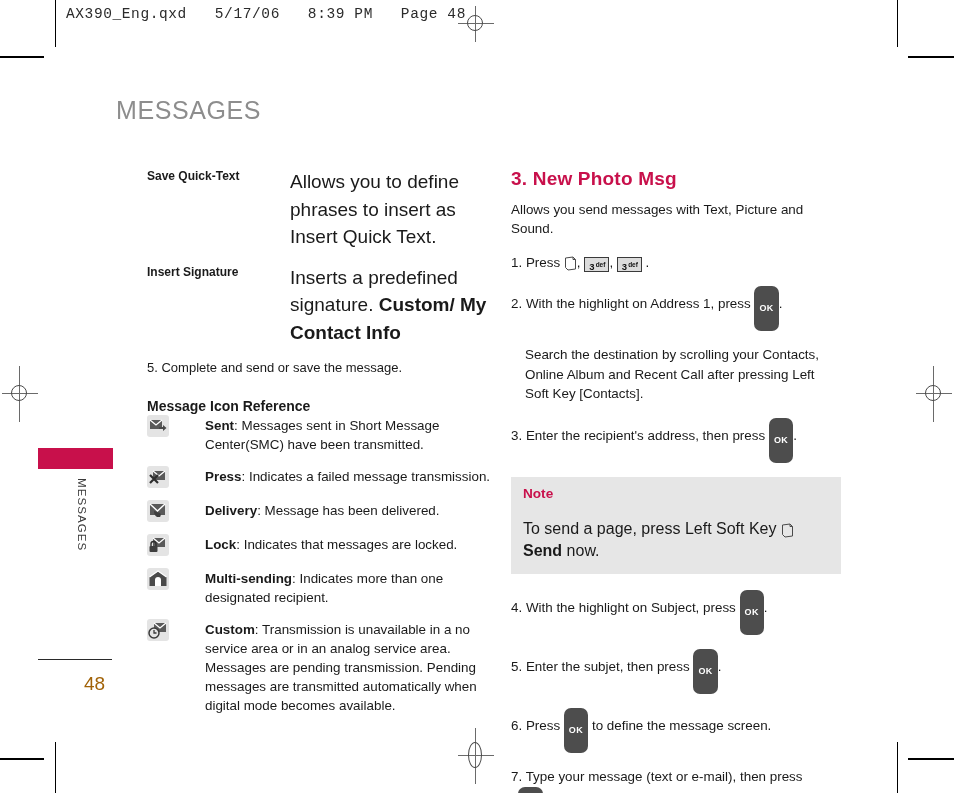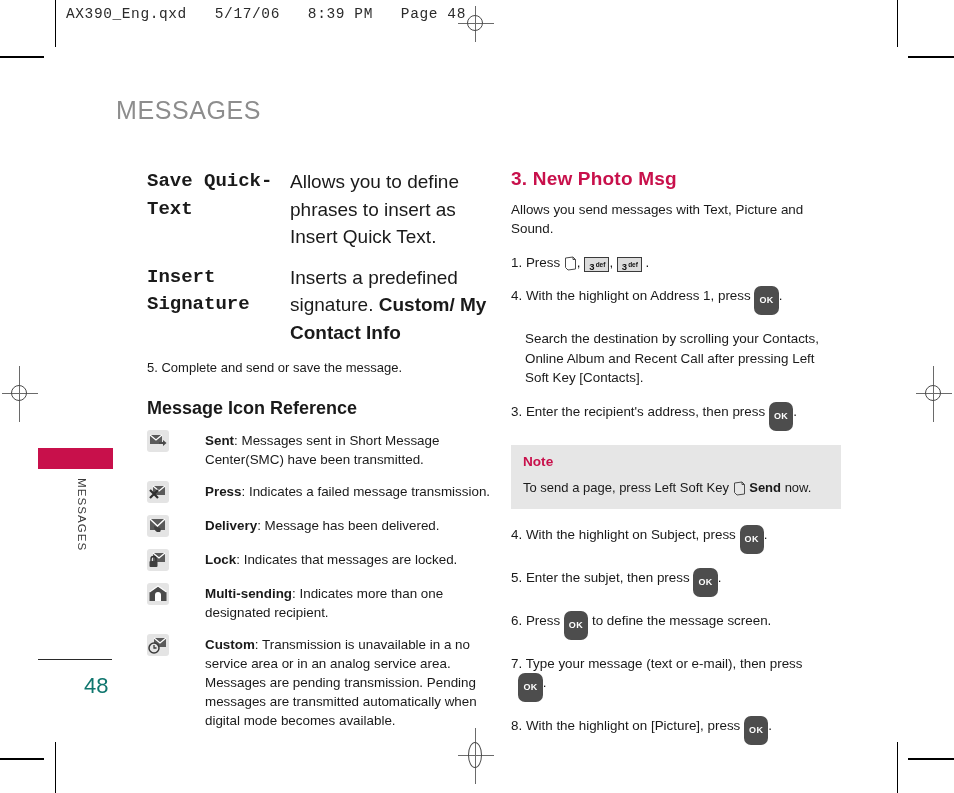--- a/index.html
+++ b/index.html
@@ -81,51 +81,49 @@
   }
   .footer-rule {
     position: absolute;
     left: 38px; top: 659px;
     width: 74px; height: 1.4px;
     background: #2a2a2a;
   }
   .page-number {
     position: absolute;
     left: 84px; top: 673px;
-    font-size: 22px;
-    color: #0f766e;
+    font-size: 19px;
+    color: #a16207;
   }
 
   
   .col-left  { position: absolute; left: 147px; top: 168px; width: 345px; }
   .col-right { position: absolute; left: 511px; top: 168px; width: 330px; }
 
   
   .deflist { width: 100%; }
   .defrow { display: flex; margin-bottom: 13px; }
   .defterm {
     width: 143px; flex: 0 0 143px;
-    font-size: 19px; font-weight: bold;
+    font-size: 12px; font-weight: bold;
     line-height: 1.45;
-    font-family: Liberation Mono, monospace;
   }
   .defdesc { flex: 1; font-size: 19px; line-height: 1.45; }
   .defdesc .b { font-weight: bold; }
 
   .step-line {
     font-size: 13px;
     line-height: 1.45;
     margin-top: 7px;
     margin-bottom: 20px;
   }
 
   .subhead {
-    font-size: 18px;
-    font-weight: bold;
-    margin-bottom: 10px;
+    font-size: 14px;
+    font-weight: bold;
   }
 
   
   .icon-row {
     display: flex;
     margin-bottom: 11px;
     align-items: flex-start;
   }
   .icon-cell {
     flex: 0 0 58px;
@@ -169,21 +167,21 @@
   
   .key-ok {
     display: inline-block;
     vertical-align: -3px;
     background: #4d4d4d;
     color: #ffffff;
     font-size: 9px;
     font-weight: bold;
     line-height: 13px;
     height: 13px;
-    padding: 8px 5px;
+    padding: 16px 5px;
     border-radius: 7px;
     letter-spacing: 0.4px;
   }
   .key-num {
     display: inline-block;
     vertical-align: -3px;
     background: #dcdcdc;
     border: 1.3px solid #3a3a3a;
     color: #111;
     font-size: 9.5px;
@@ -209,24 +207,24 @@
   
   .note-box {
     background: #e6e6e6;
     padding: 9px 12px 12px 12px;
     margin: 2px 0 16px 0;
   }
   .note-title {
     color: #c8104b;
     font-weight: bold;
     font-size: 13.6px;
-    margin-bottom: 10px;
+    margin-bottom: 17px;
   }
   .note-body {
-    font-size: 13px;
+    font-size: 16px;
     line-height: 1.4;
   }
   .note-body .b { font-weight: bold; }
 </style>
 </head>
 <body>
 
 <div class="mark" style="left:55px;top:0;width:1.4px;height:47px;"></div>
 <div class="mark" style="left:0;top:56px;width:44px;height:1.6px;"></div>
 <div class="mark" style="left:897px;top:0;width:1.4px;height:47px;"></div>
@@ -395,21 +393,21 @@
         <path d="M1.5 2 L9 1 L11.5 3.5 L11.5 13 L4 14 L1.5 11.5 Z" fill="#ffffff" stroke="#4a4a4a" stroke-width="1"></path>
         <path d="M9 1 L9 3.5 L11.5 3.5" fill="none" stroke="#4a4a4a" stroke-width="1"></path>
       </svg>
     </span><span>,</span>
     <span class="key-num"><span>3</span><sup>def</sup></span>,
     <span class="key-num"><span>3</span><sup>def</sup></span>
     <span>.</span>
   </div>
 
   <div class="para">
-    <span>4. With the highlight on Address 1, press</span>
+    <span>2. With the highlight on Address 1, press</span>
     <span class="key-ok">OK</span><span>.</span>
   </div>
 
   <div class="para sub">
     <span>Search the destination by scrolling your Contacts, Online Album and Recent Call after pressing Left Soft Key </span><span class="b">[Contacts]</span><span>.</span>
   </div>
 
   <div class="para">
     <span>3. Enter the recipient's address, then press</span>
     <span class="key-ok">OK</span><span>.</span>

